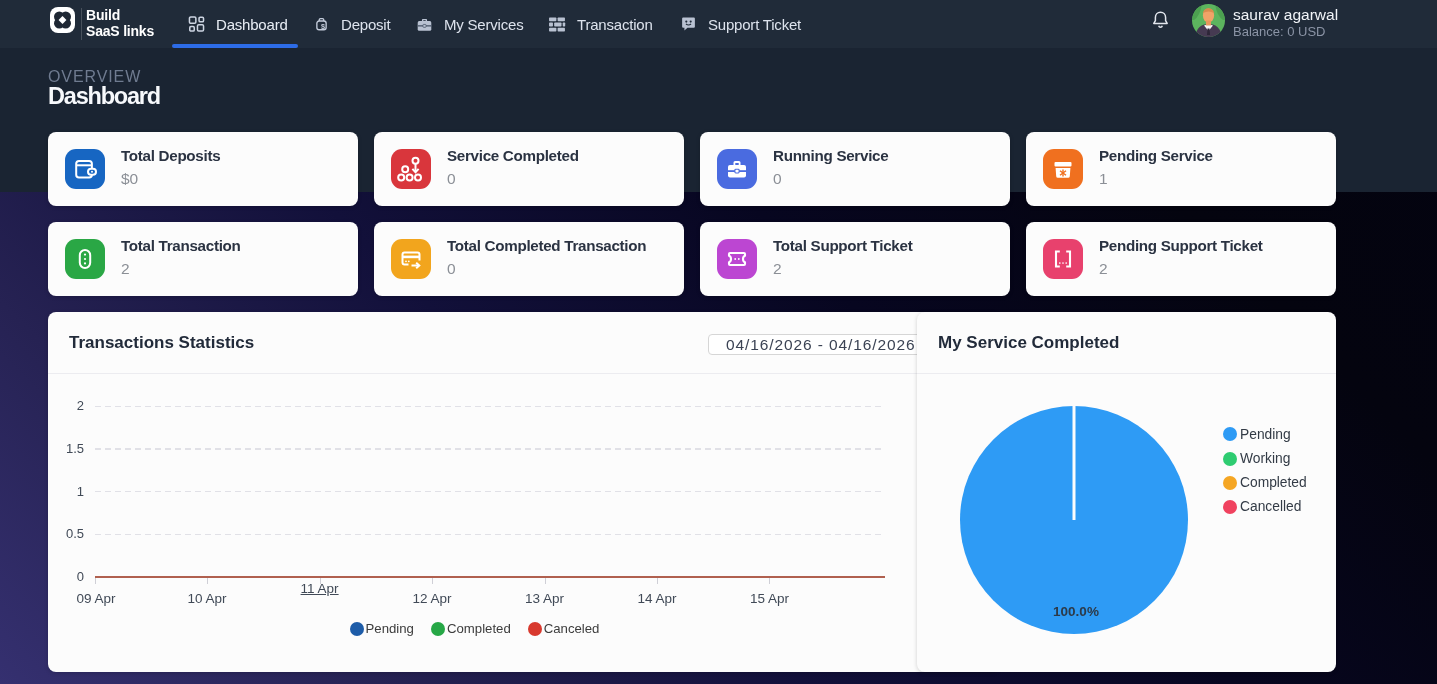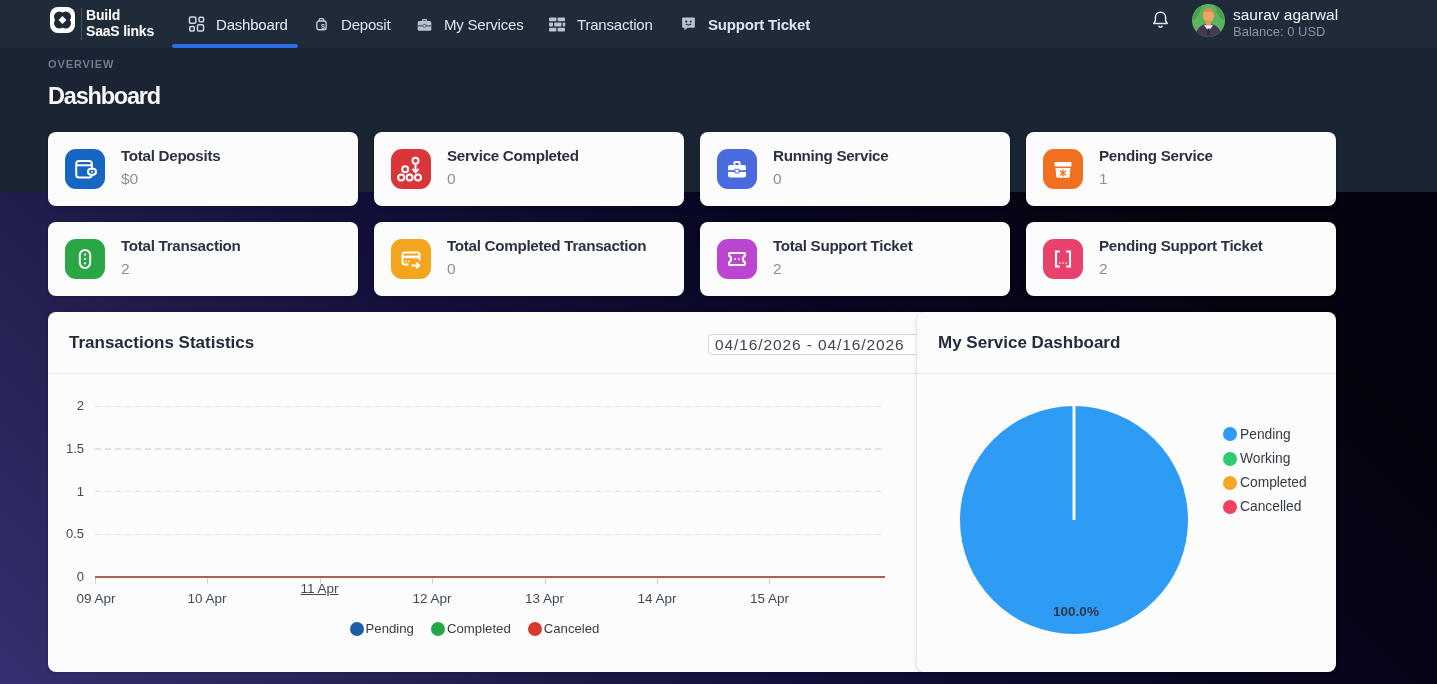--- a/index.html
+++ b/index.html
@@ -13,37 +13,37 @@
   
   .logo-text { color:#fff; font-size:14px; font-weight:700; line-height:16px; letter-spacing:-0.2px; }
   .navitem { position:absolute; top:0; height:48px; display:flex; align-items:center; gap:11px;
              color:#dde3ed; font-size:15px; letter-spacing:-0.2px; }
   .navitem svg { display:block; }
   .underline { position:absolute; left:172px; top:44px; width:126px; height:4px; background:#2d6ce7; border-radius:2px; }
   .uname { position:absolute; left:1233px; top:6px; color:#f1f4f8; font-size:15.5px; }
   .ubal  { position:absolute; left:1233px; top:24px; color:#8b94a6; font-size:13px; }
 
   
-  .overview { position:absolute; left:48px; top:58px; color:#6f7b90; font-size:11px; font-weight:700; letter-spacing:0.9px; }
+  .overview { position:absolute; left:48px; top:68px; color:#6f7b90; font-size:16px; font-weight:400; letter-spacing:0.9px; }
   .pagetitle { position:absolute; left:48px; top:83px; color:#f7f9fc; font-size:23.5px; font-weight:700; letter-spacing:-1.2px; }
 
   
   .card { position:absolute; width:310px; height:74px; background:#fcfcfc; border-radius:8px;
           box-shadow:0 1px 4px rgba(0,0,0,.18); }
   .tile { position:absolute; left:17px; top:17px; width:40px; height:40px; border-radius:11px; }
   .ctitle { position:absolute; left:73px; top:15px; font-size:15.2px; font-weight:700; letter-spacing:-0.3px; color:#2b3342; white-space:nowrap; }
   .cval { position:absolute; left:73px; top:38px; font-size:15.5px; color:#8b8f96; }
 
   
   .bigcard { position:absolute; top:312px; height:360px; background:#fcfcfc; border-radius:8px;
              box-shadow:0 1px 4px rgba(0,0,0,.18); }
   .bighead { position:absolute; left:0; top:0; right:0; height:62px; border-bottom:1px solid #ececf0; }
   .bigtitle { position:absolute; left:21px; top:21px; font-size:17px; font-weight:700; color:#222b3a; }
   .dateinput { position:absolute; right:20px; top:22px; width:271px; height:21px; border:1px solid #d6d6d6;
-               border-radius:4px; font-size:15.5px; letter-spacing:0.9px; color:#3b4354; line-height:19px; padding-left:6px; background:#fff; }
+               border-radius:4px; font-size:15.5px; letter-spacing:0.9px; color:#3b4354; line-height:19px; padding-left:17px; background:#fff; }
 
   .gridline { position:absolute; height:1.4px; background:repeating-linear-gradient(90deg,#e1e1e7 0 6px,transparent 6px 10px); }
   .ylab { position:absolute; width:36px; text-align:right; font-size:13px; color:#414a57; }
   .xlab { position:absolute; width:70px; text-align:center; font-size:13.5px; color:#414a57; }
   .tick { position:absolute; width:1px; height:6px; background:#cfcfd6; }
   .legend1 { position:absolute; left:0; top:309px; width:853px; display:flex; justify-content:center; gap:17px;
              font-size:13.2px; color:#3c3c3c; align-items:center; }
   .legend1 .it { display:flex; align-items:center; gap:2px; }
   .dot { width:14px; height:14px; border-radius:50%; display:inline-block; }
 
@@ -96,21 +96,21 @@
       <rect x="1" y="0.5" width="8.3" height="4.4" rx="0.8"></rect>
       <rect x="10.7" y="0.5" width="8.3" height="4.4" rx="0.8"></rect>
       <rect x="1" y="6.3" width="4.4" height="4.4" rx="0.8"></rect>
       <rect x="6.8" y="6.3" width="8.3" height="4.4" rx="0.8"></rect>
       <rect x="16.5" y="6.3" width="2.8" height="4.4" rx="0.8"></rect>
       <rect x="1" y="12.1" width="8.3" height="4.4" rx="0.8"></rect>
       <rect x="10.7" y="12.1" width="8.3" height="4.4" rx="0.8"></rect>
     </svg>
     <span>Transaction</span>
   </div>
-  <div class="navitem" style="left:680px;font-weight:bold;">
+  <div class="navitem" style="left:680px;">
     <svg width="17" height="17" viewBox="0 0 20 20" fill="#b9c2d2">
       <path d="M2.5 3 Q2.5 1.8 3.7 1.8 L16.3 1.8 Q17.5 1.8 17.5 3 L17.5 12.6 Q17.5 13.8 16.3 13.8 L8.8 13.8 L5.2 17.2 L5.2 13.8 L3.7 13.8 Q2.5 13.8 2.5 12.6 Z"></path>
       <circle cx="7.4" cy="6.6" r="1.25" fill="#202b39"></circle>
       <circle cx="12.6" cy="6.6" r="1.25" fill="#202b39"></circle>
       <path d="M7 9.4 Q10 11.8 13 9.4" stroke="#202b39" stroke-width="1.3" fill="none"></path>
     </svg>
     <span>Support Ticket</span>
   </div>
   <div class="underline"></div>
 
@@ -284,21 +284,21 @@
 
     <div class="legend1">
       <div class="it"><span class="dot" style="background:#1d5ca8;"></span>Pending</div>
       <div class="it"><span class="dot" style="background:#26a746;"></span>Completed</div>
       <div class="it"><span class="dot" style="background:#d8392e;"></span>Canceled</div>
     </div>
   </div>
 
   <div class="bigcard" style="left:917px; width:419px;">
     <div class="bighead"></div>
-    <div class="bigtitle">My Service Dashboard</div>
+    <div class="bigtitle">My Service Completed</div>
 
     <svg class="abs" style="left:41.5px; top:93px;" width="230" height="230" viewBox="0 0 230 230">
       <circle cx="115" cy="115" r="114" fill="#2e9bf5"></circle>
       <rect x="113.5" y="0" width="3" height="115" fill="#fcfcfc"></rect>
     </svg>
     <div class="abs" style="left:109px; top:292px; width:100px; text-align:center; font-size:13.5px; font-weight:700; color:#2c3a49;">100.0%</div>
 
     <div class="plegend" style="top:114.5px;"><span class="dot" style="background:#2e9bf5;"></span>Pending</div>
     <div class="plegend" style="top:139px;"><span class="dot" style="background:#2ecc71;"></span>Working</div>
     <div class="plegend" style="top:163px;"><span class="dot" style="background:#f5a623;"></span>Completed</div>

